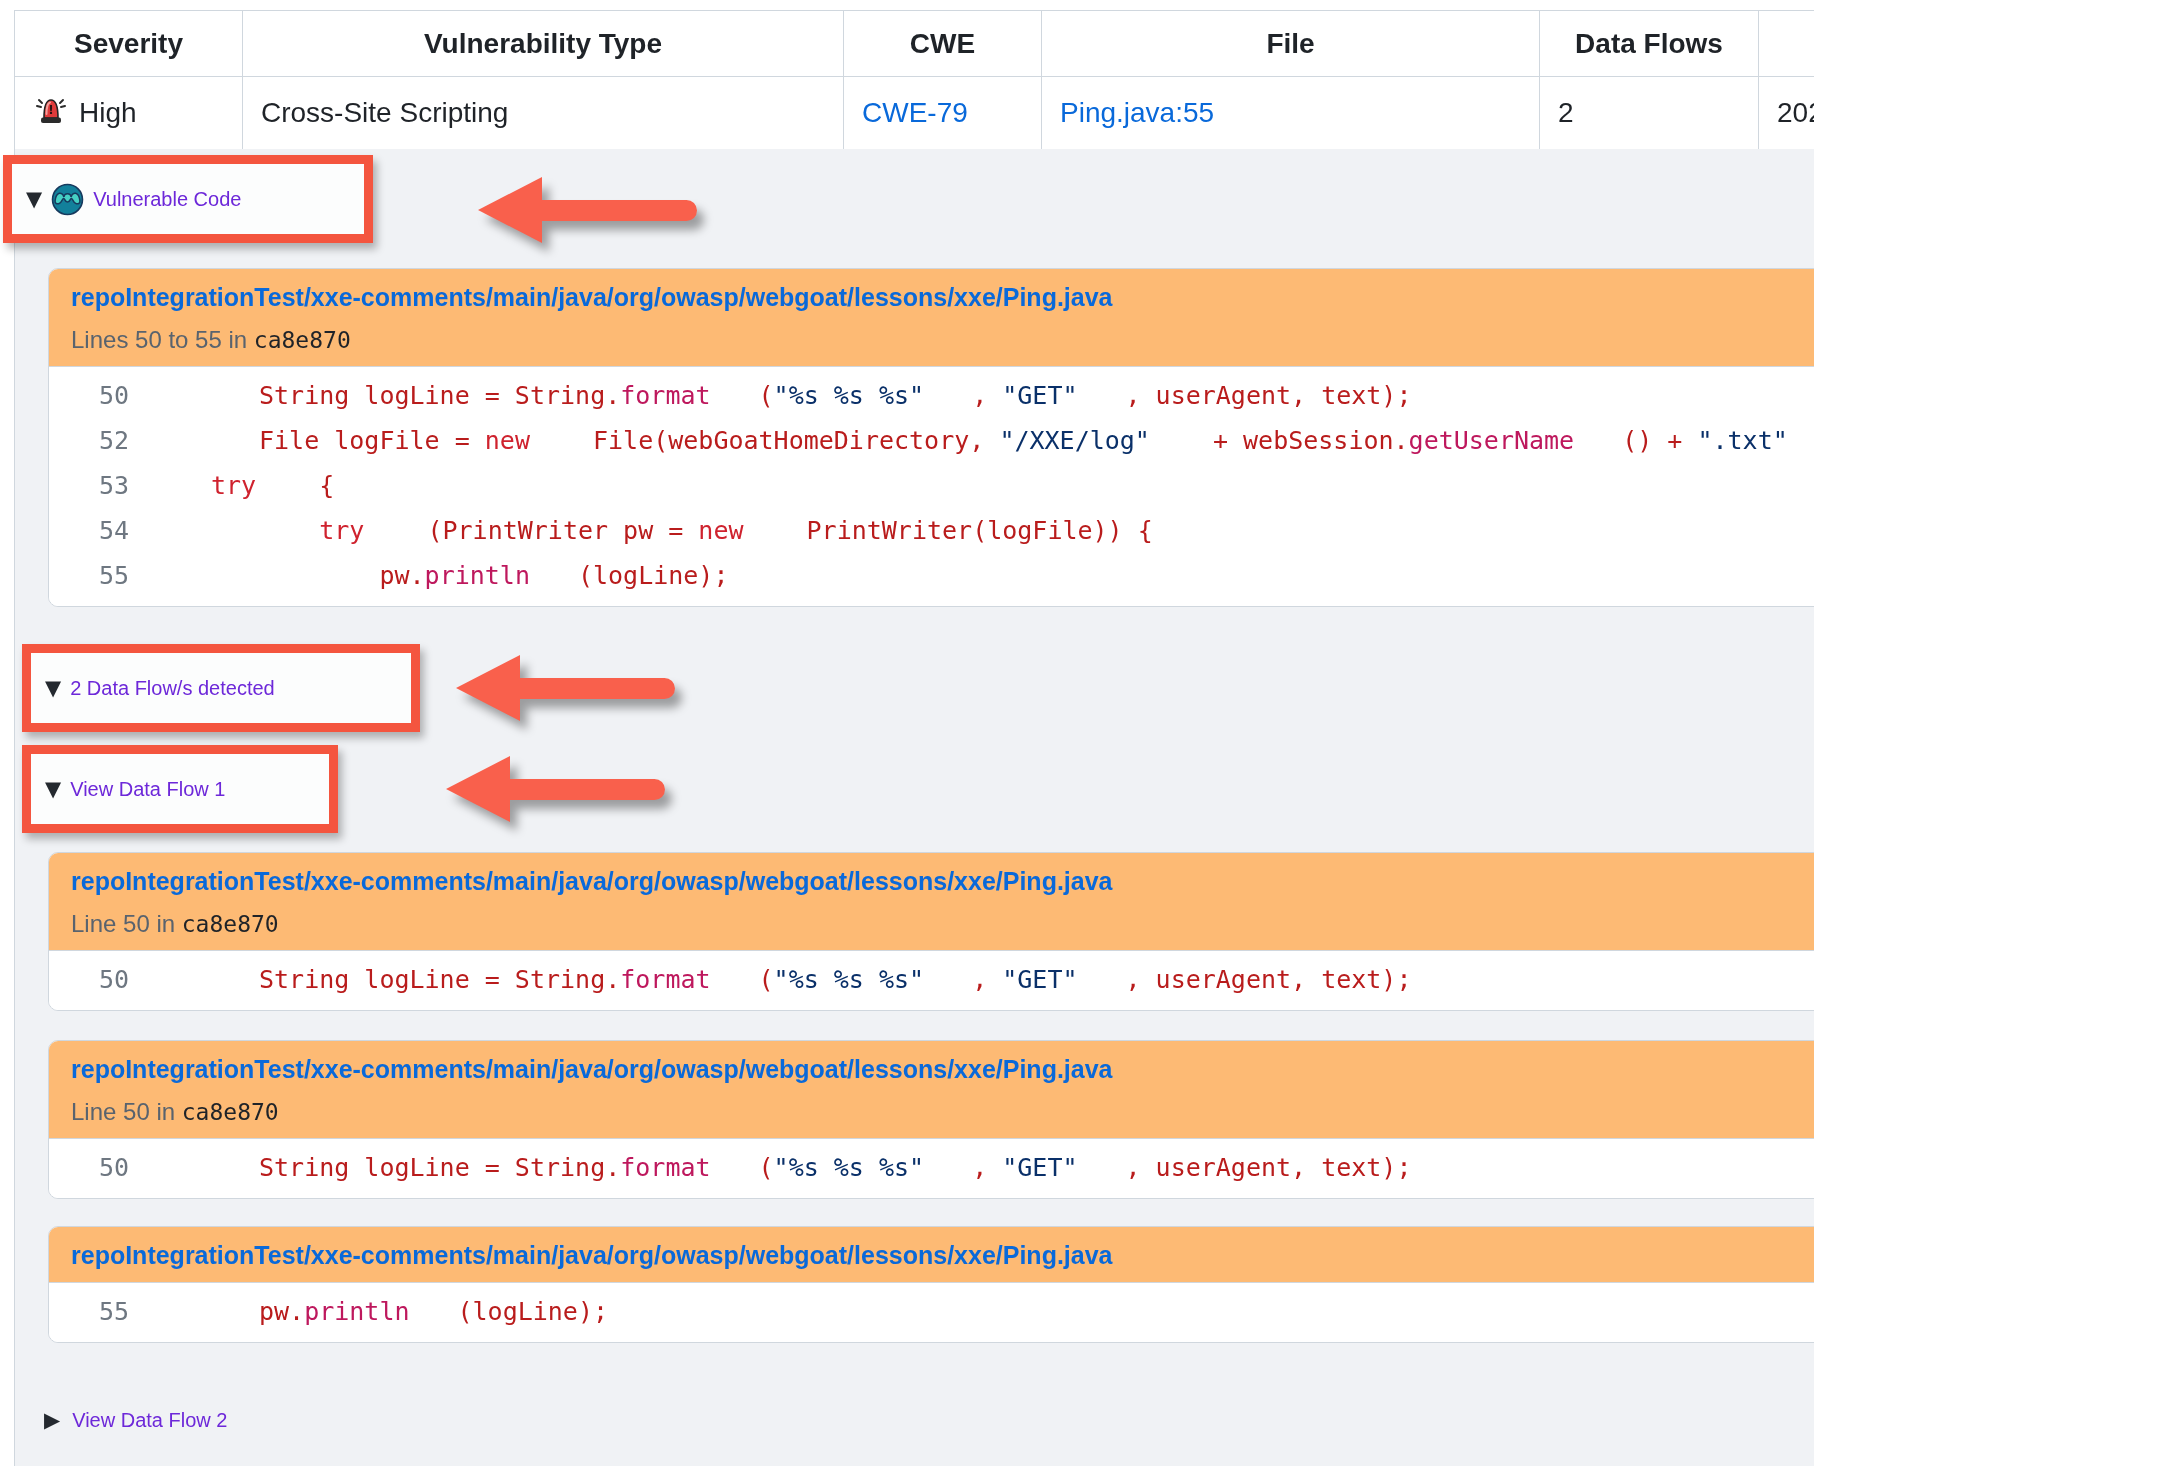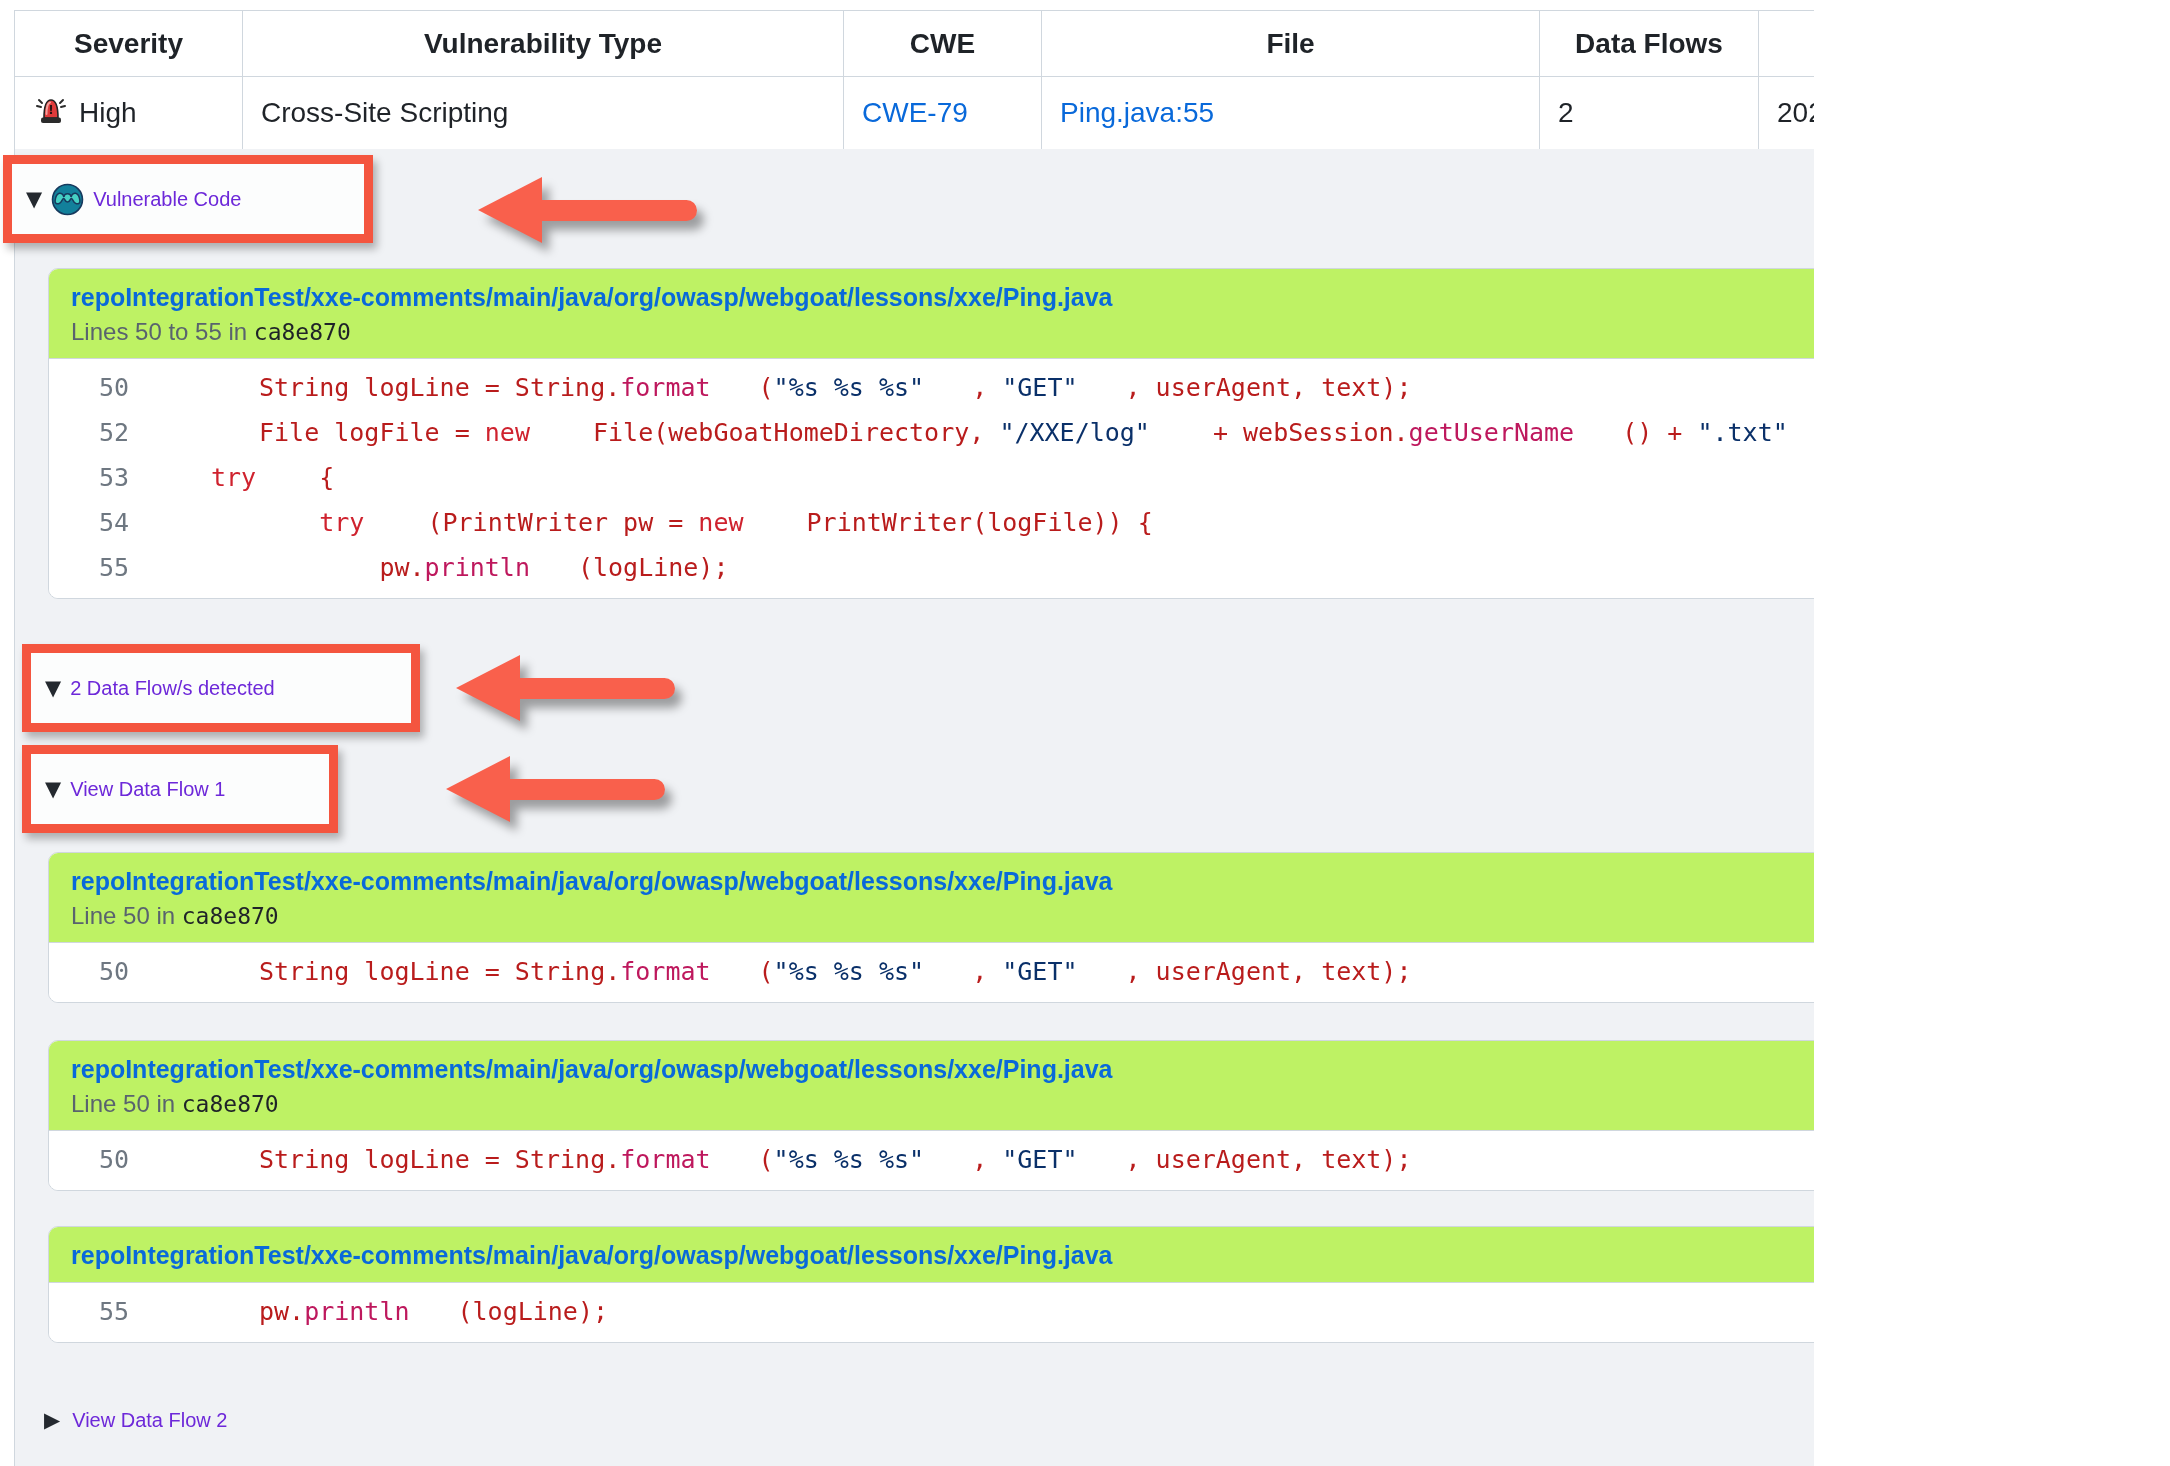--- a/index.html
+++ b/index.html
@@ -28,25 +28,25 @@
   .summary-label { font-size:20px; color:#6d28d9; }
   .collapsed-summary { position:absolute; left:44px; top:1408px; display:flex;
     align-items:center; gap:12px; cursor:pointer; }
 
   
   .anno-arrow { position:absolute; filter:drop-shadow(7px 9px 5px rgba(0,0,0,0.35)); }
 
   
   .snippet { position:absolute; left:48px; width:2046px; background:#ffffff;
     border:1px solid #d0d7de; border-radius:10px; overflow:hidden; }
-  .snippet-header { background:#bef264; padding:14px 22px 12px 22px;
+  .snippet-header { background:#fdba74; padding:14px 22px 12px 22px;
     border-bottom:1px solid #d0d7de; }
   .snippet-path { font-size:25px; font-weight:700; color:#0969da; text-decoration:none;
     display:inline-block; }
-  .snippet-meta { margin-top:6px; font-size:24px; color:#59636e; }
+  .snippet-meta { margin-top:14px; font-size:24px; color:#59636e; }
   .snippet-meta .commit { font-family:"DejaVu Sans Mono", monospace; font-size:23px;
     color:#1f2328; }
   .code-body { background:#ffffff; padding:6px 0 8px 0; }
   .code-line { height:45px; line-height:45px; white-space:pre;
     font-family:"DejaVu Sans Mono", monospace; font-size:25px; }
   .ln { display:inline-block; width:76px; padding-left:50px; color:#6e7781; }
   .code-text { padding-left:86px; }
   .seg-p { color:#b91c1c;margin-left:48px; }
   .seg-k { color:#cf222e; }
   .seg-f { color:#be185d; }

